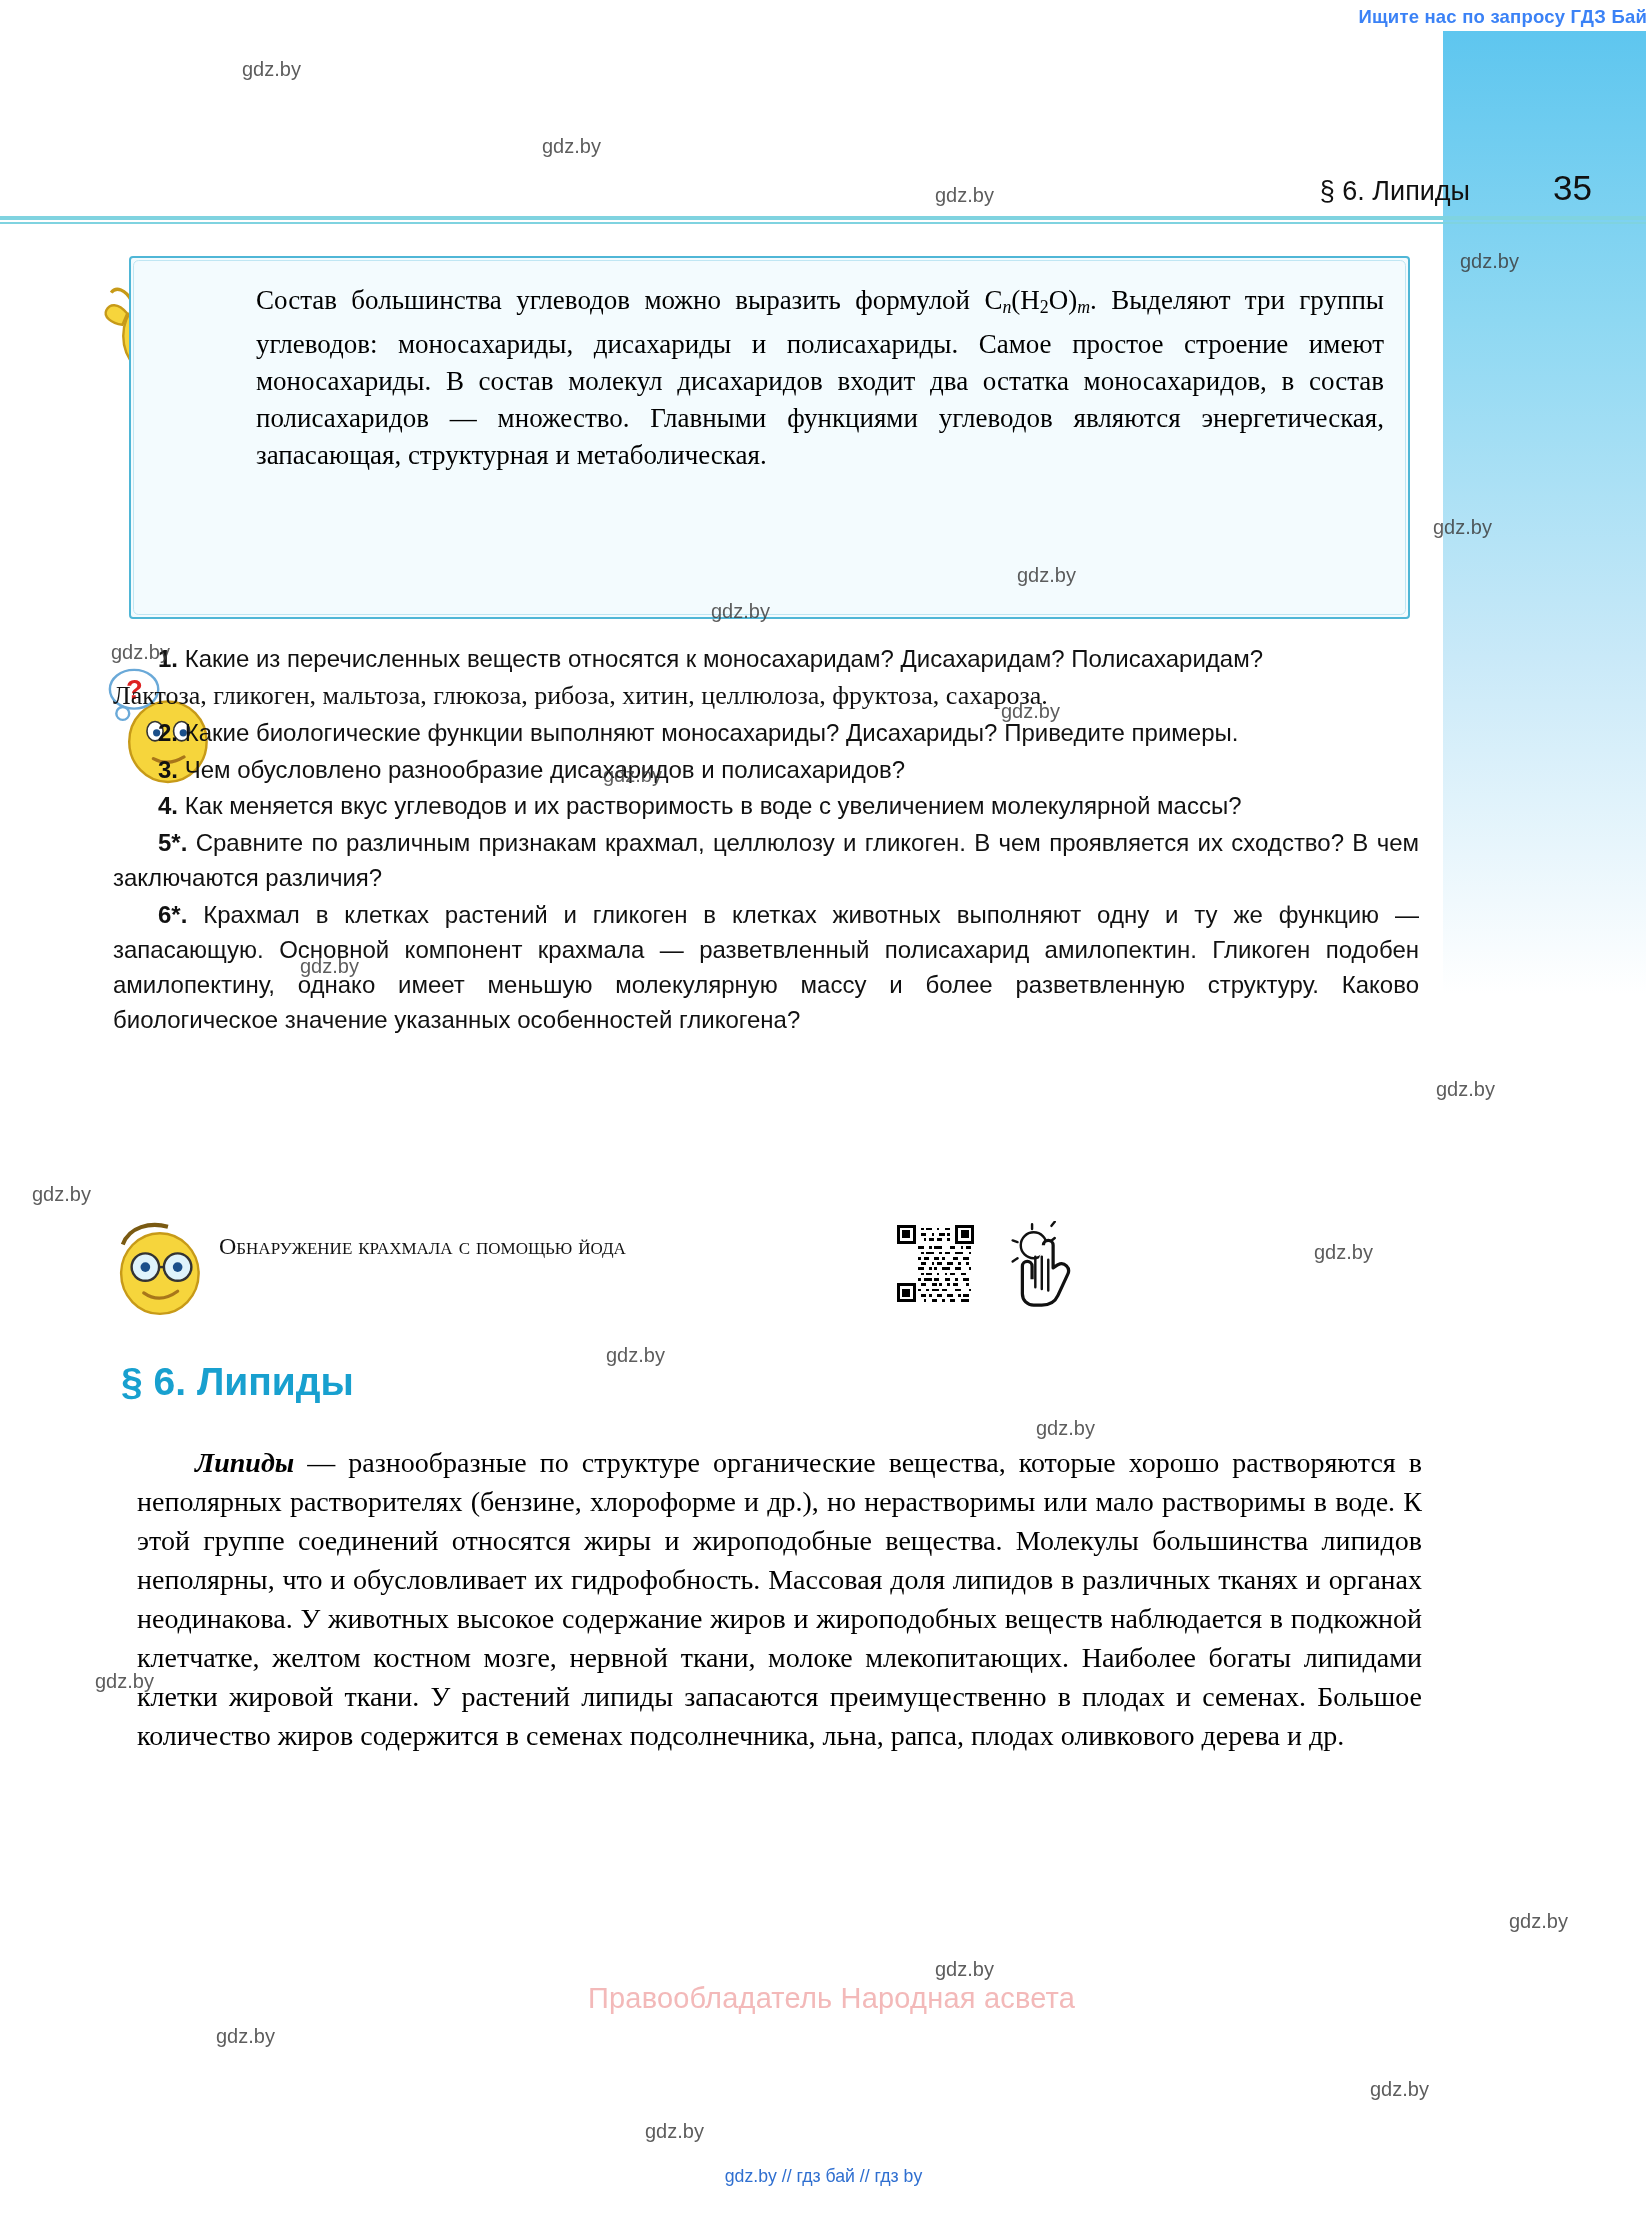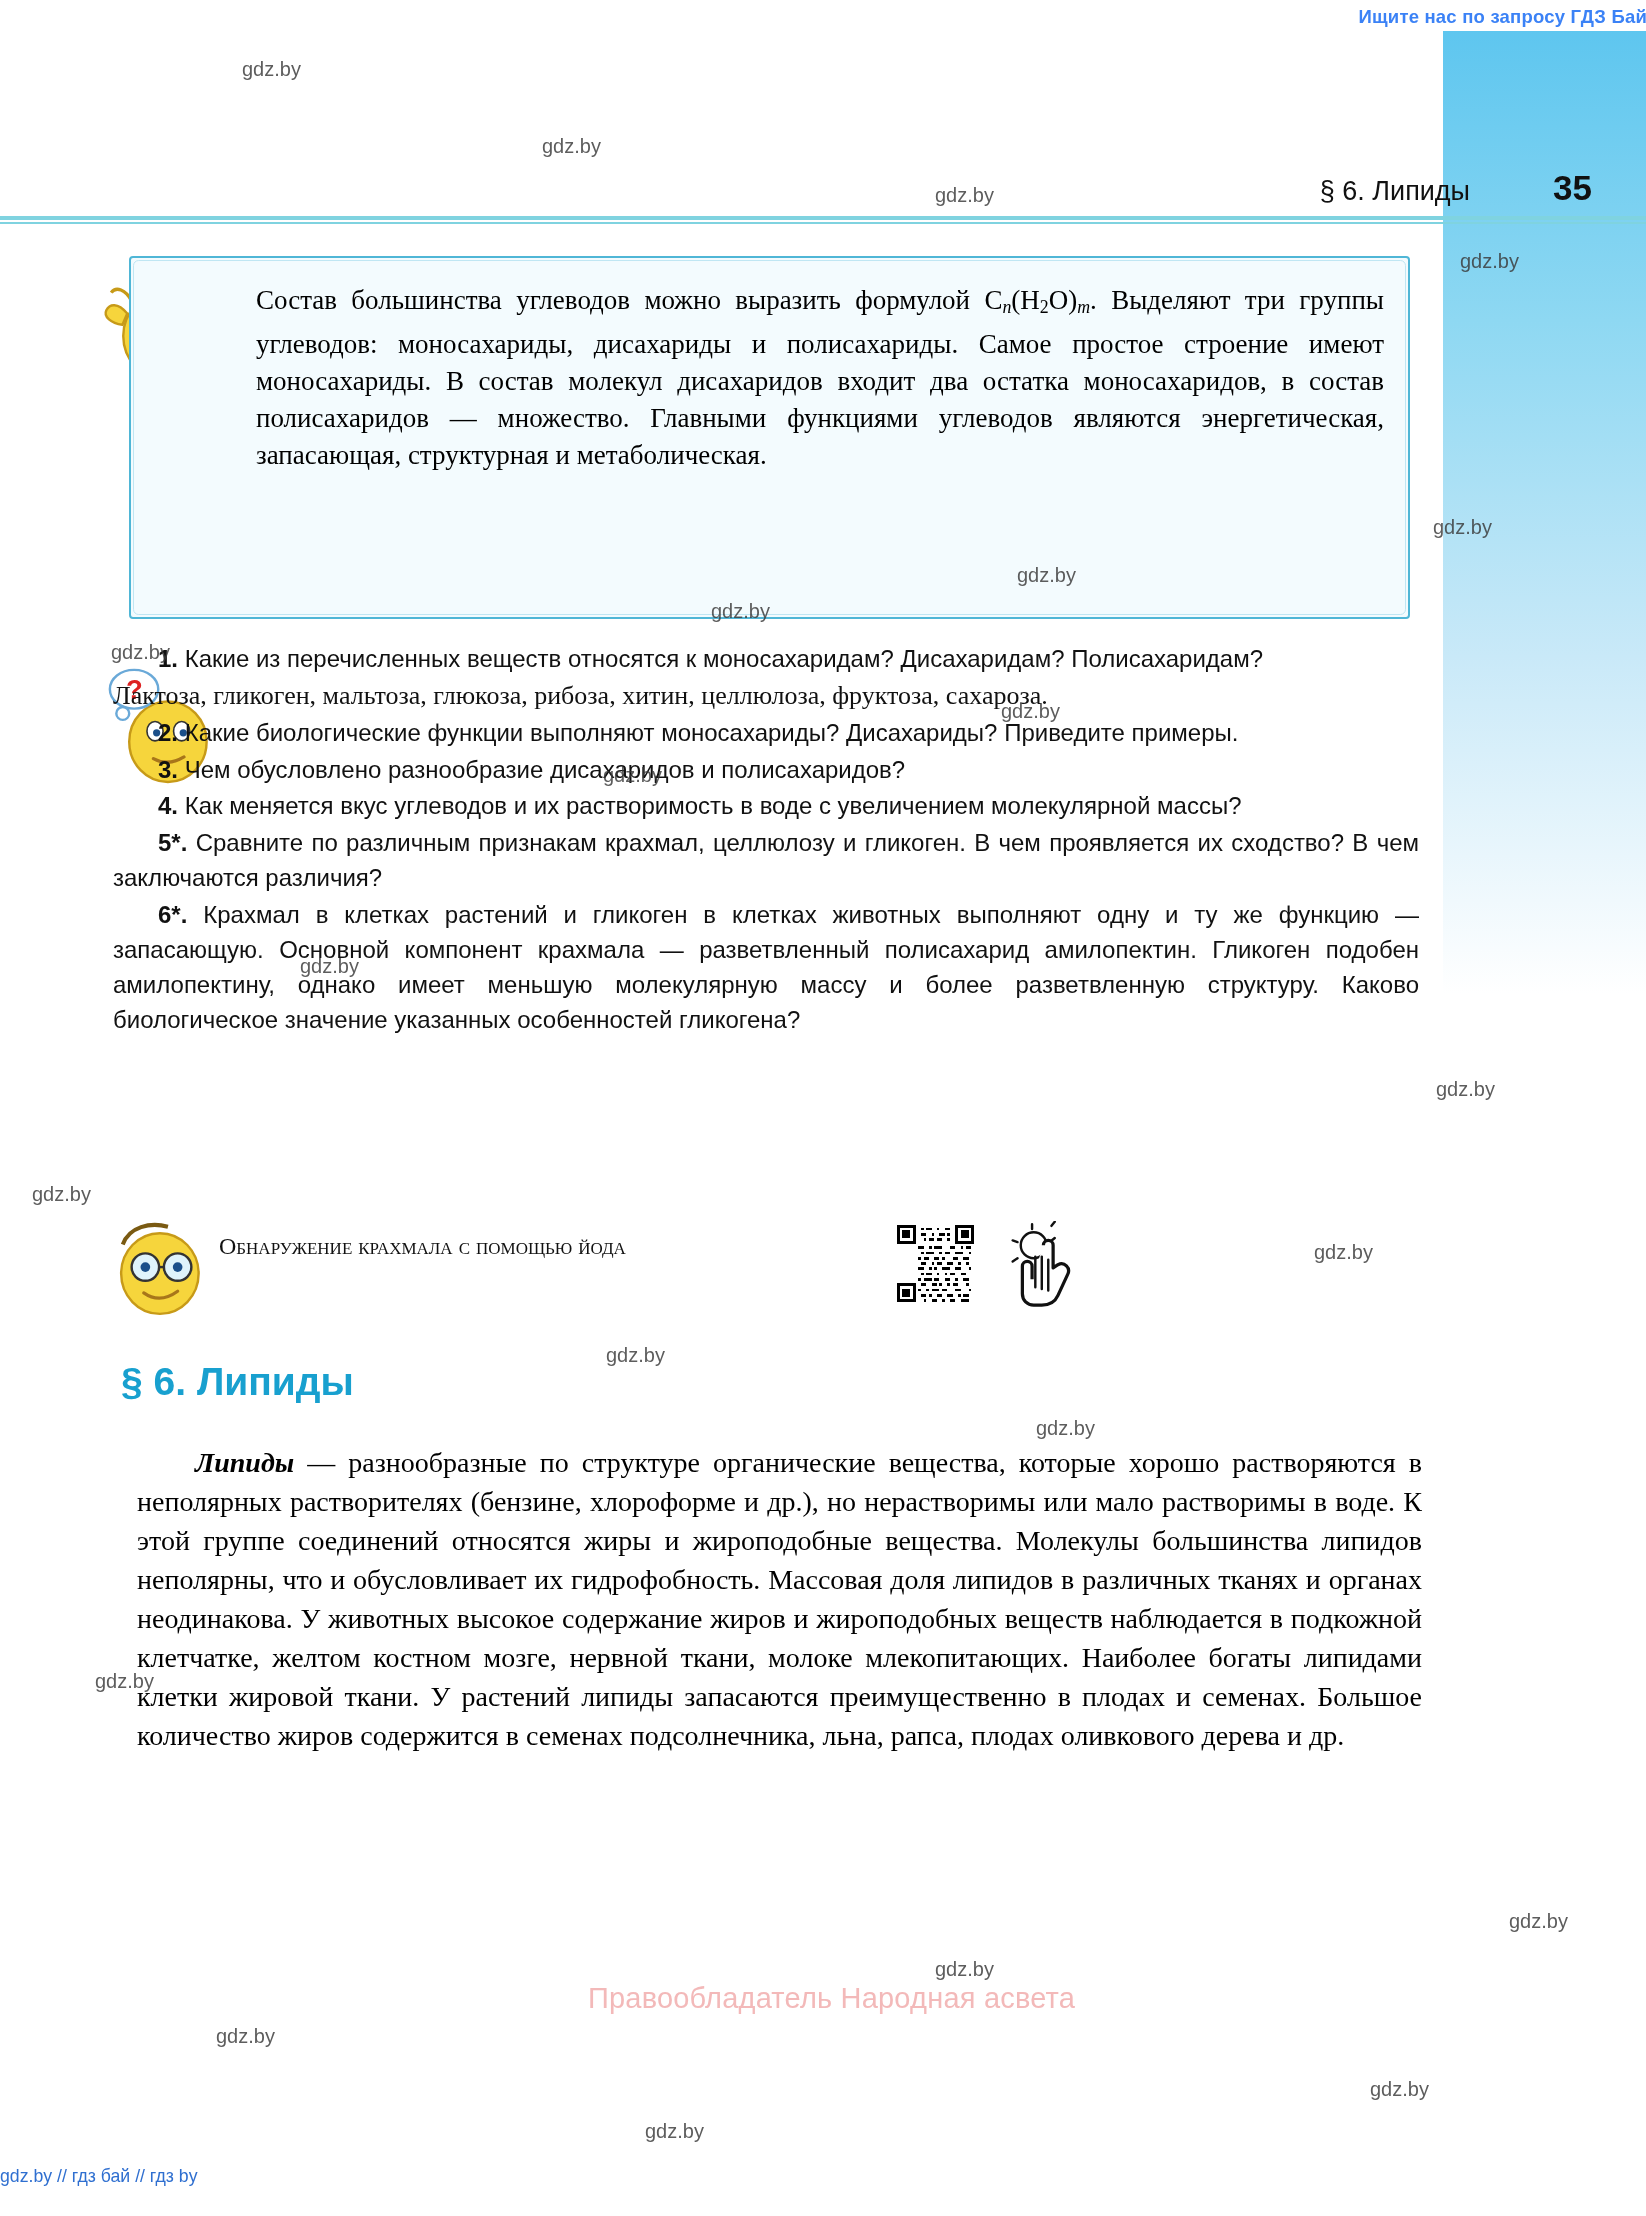--- a/index.html
+++ b/index.html
@@ -52,21 +52,21 @@
     top: 176px;
     font-size: 27px;
     font-family: "Liberation Sans", sans-serif;
     color: #111;
   }
   .page-number {
     position: absolute;
     right: 55px;
     top: 168px;
     font-size: 35px;
-    font-weight: bold;
+    font-weight: normal;
     font-family: "Liberation Sans", sans-serif;
     color: #111;
   }
 
   
   .blue-bar {
     position: absolute;
     right: 0;
     top: 31px;
     width: 204px;
@@ -203,21 +203,21 @@
     font-size: 29px;
     color: #f3b9b9;
     letter-spacing: 0.2px;
     padding-left: 8px;
   }
   .footer-links {
     position: absolute;
     left: 0;
     top: 2166px;
     width: 100%;
-    text-align: left;
+    text-align: center;
     font-family: "Liberation Sans", sans-serif;
     font-size: 17.7px;
     color: #2f6fd0;
   }
 
   
   .wm {
     position: absolute;
     font-family: "Liberation Sans", sans-serif;
     font-size: 20px;

